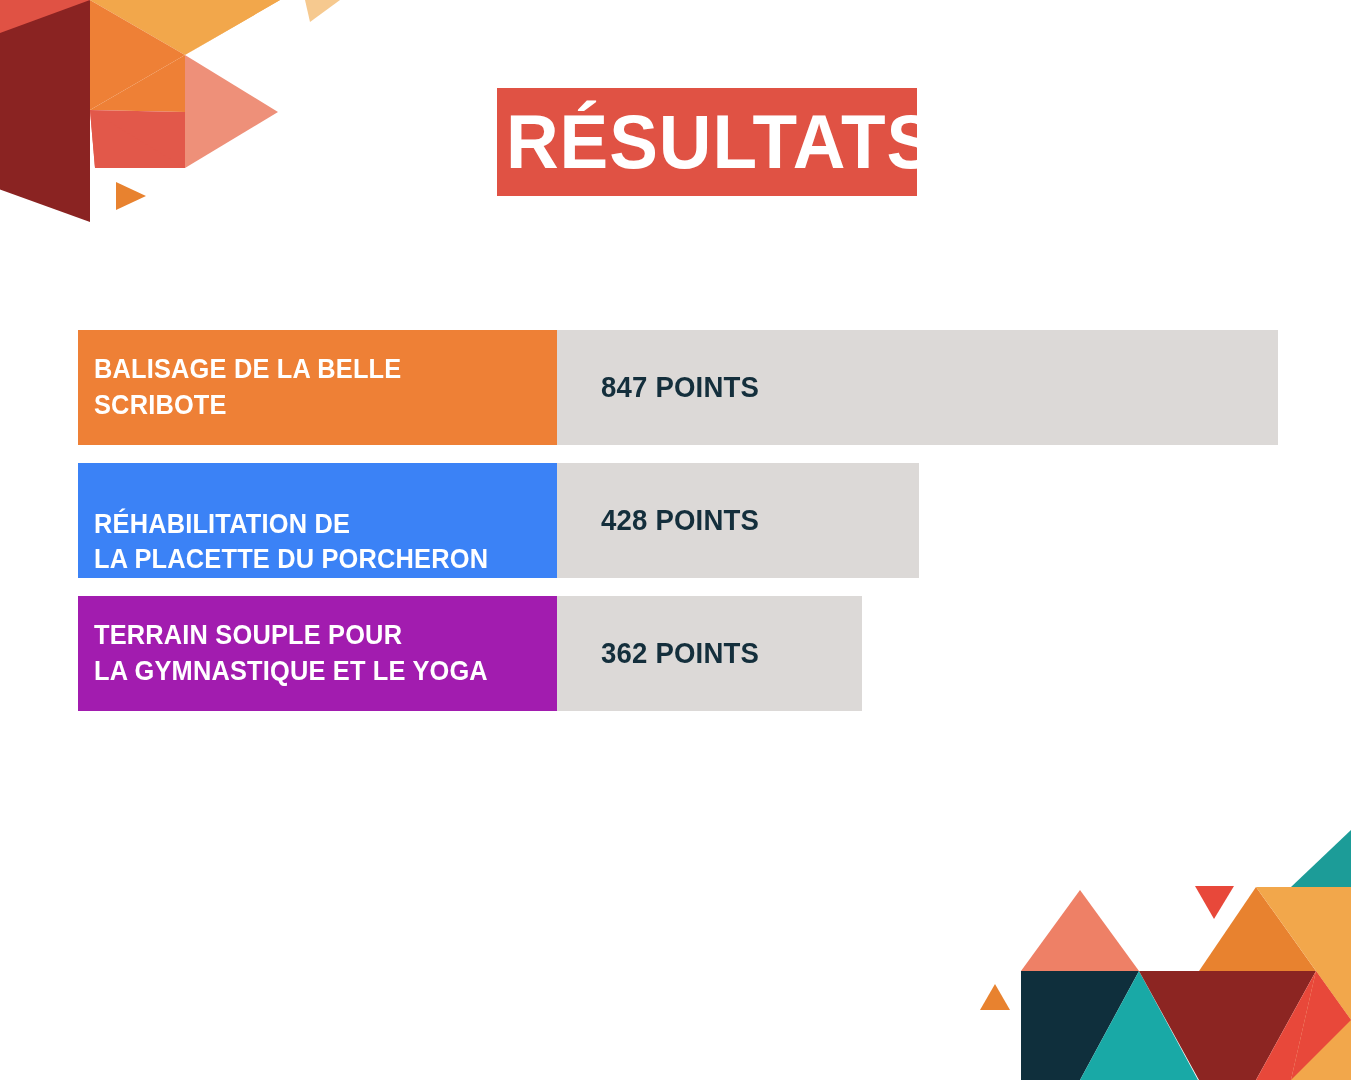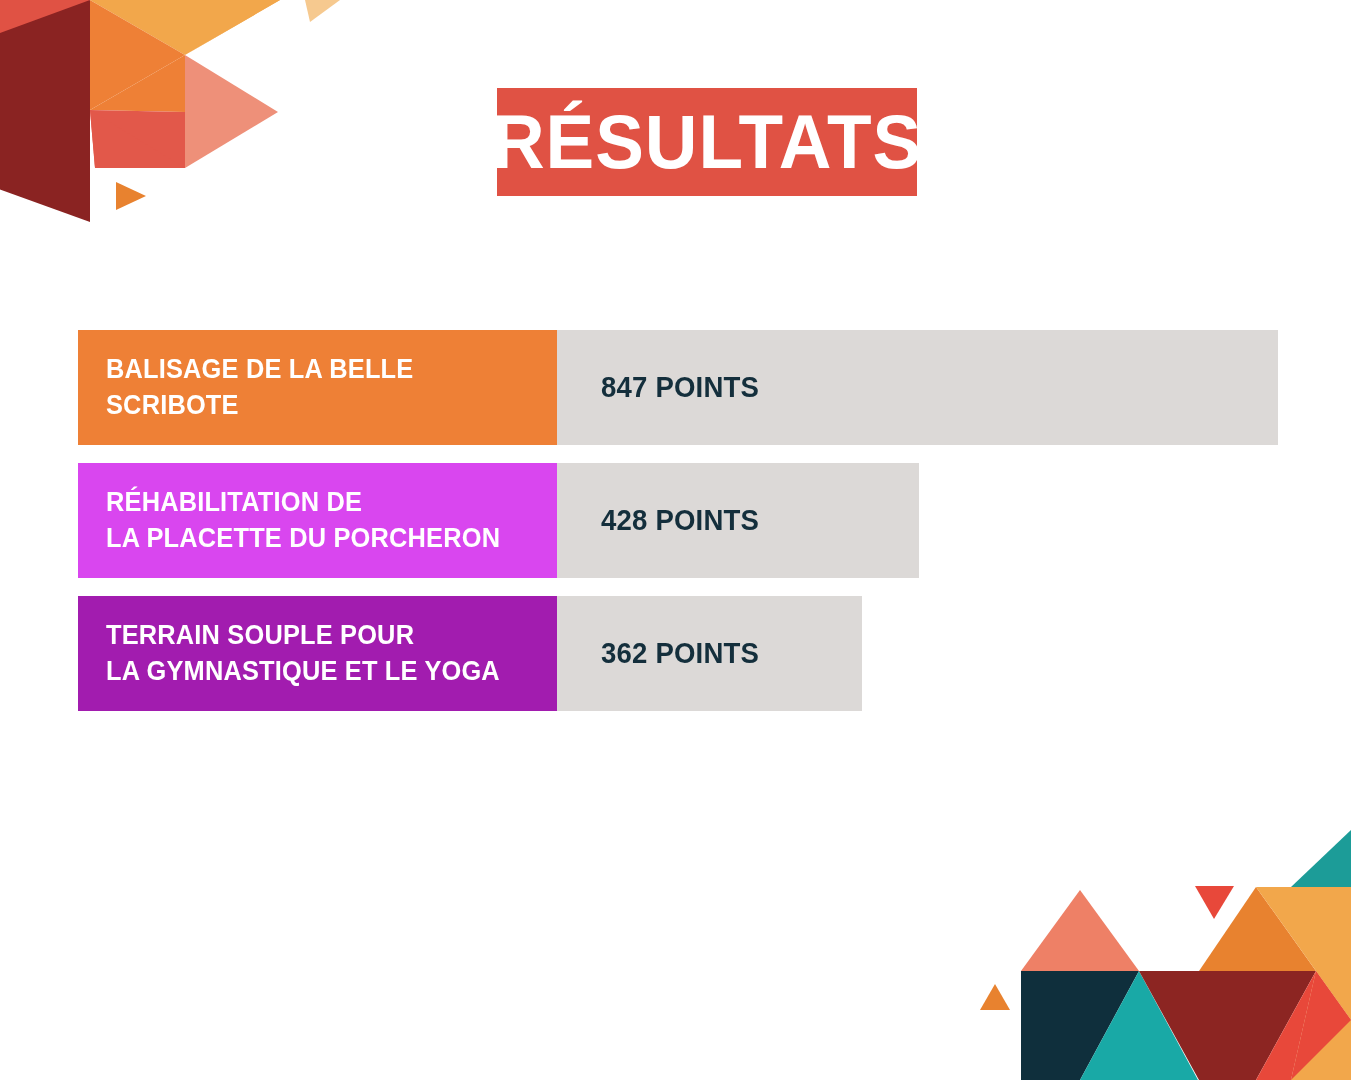--- a/index.html
+++ b/index.html
@@ -36,21 +36,21 @@
   
   #title-banner {
     position: absolute;
     left: 497px;
     top: 88px;
     width: 420px;
     height: 108px;
     background: #E05244;
     display: flex;
     align-items: center;
-    justify-content: center;
+    justify-content: flex-start;
   }
   #title-text {
     color: #FFFFFF;
     font-size: 76px;
     font-weight: bold;
     letter-spacing: 1px;
     line-height: 1;
     font-family: "Liberation Sans", sans-serif;
     transform: scaleX(0.96);
   }
@@ -77,21 +77,21 @@
   .result-label-block {
     position: absolute;
     left: 0;
     top: 0;
     width: 479px;
     height: 115px;
     display: flex;
     flex-direction: column;
     justify-content: center;
     box-sizing: border-box;
-    padding-left: 28px;
+    padding-left: 16px;
   }
   .result-label-line {
     color: #FFFFFF;
     font-size: 27px;
     font-weight: bold;
     line-height: 1.32;
     letter-spacing: 0.2px;
     white-space: nowrap;
     transform: scaleX(0.94);
     transform-origin: left center;
@@ -139,21 +139,21 @@
     <div class="result-label-block" style="background:#EE8036;">
       <span class="result-label-line">BALISAGE DE LA BELLE</span>
       <span class="result-label-line">SCRIBOTE</span>
     </div>
     <div class="result-points">847 POINTS</div>
   </div>
 
 
   <div class="result-row">
     <div class="result-track" style="width:362px;"></div>
-    <div class="result-label-block" style="background:#d946ef;">
+    <div class="result-label-block" style="background:#3b82f6;justify-content:flex-end;">
       <span class="result-label-line">RÉHABILITATION DE</span>
       <span class="result-label-line">LA PLACETTE DU PORCHERON</span>
     </div>
     <div class="result-points">428 POINTS</div>
   </div>
 
   <div class="result-row">
     <div class="result-track" style="width:305px;"></div>
     <div class="result-label-block" style="background:#a21caf;">
       <span class="result-label-line">TERRAIN SOUPLE POUR</span>

